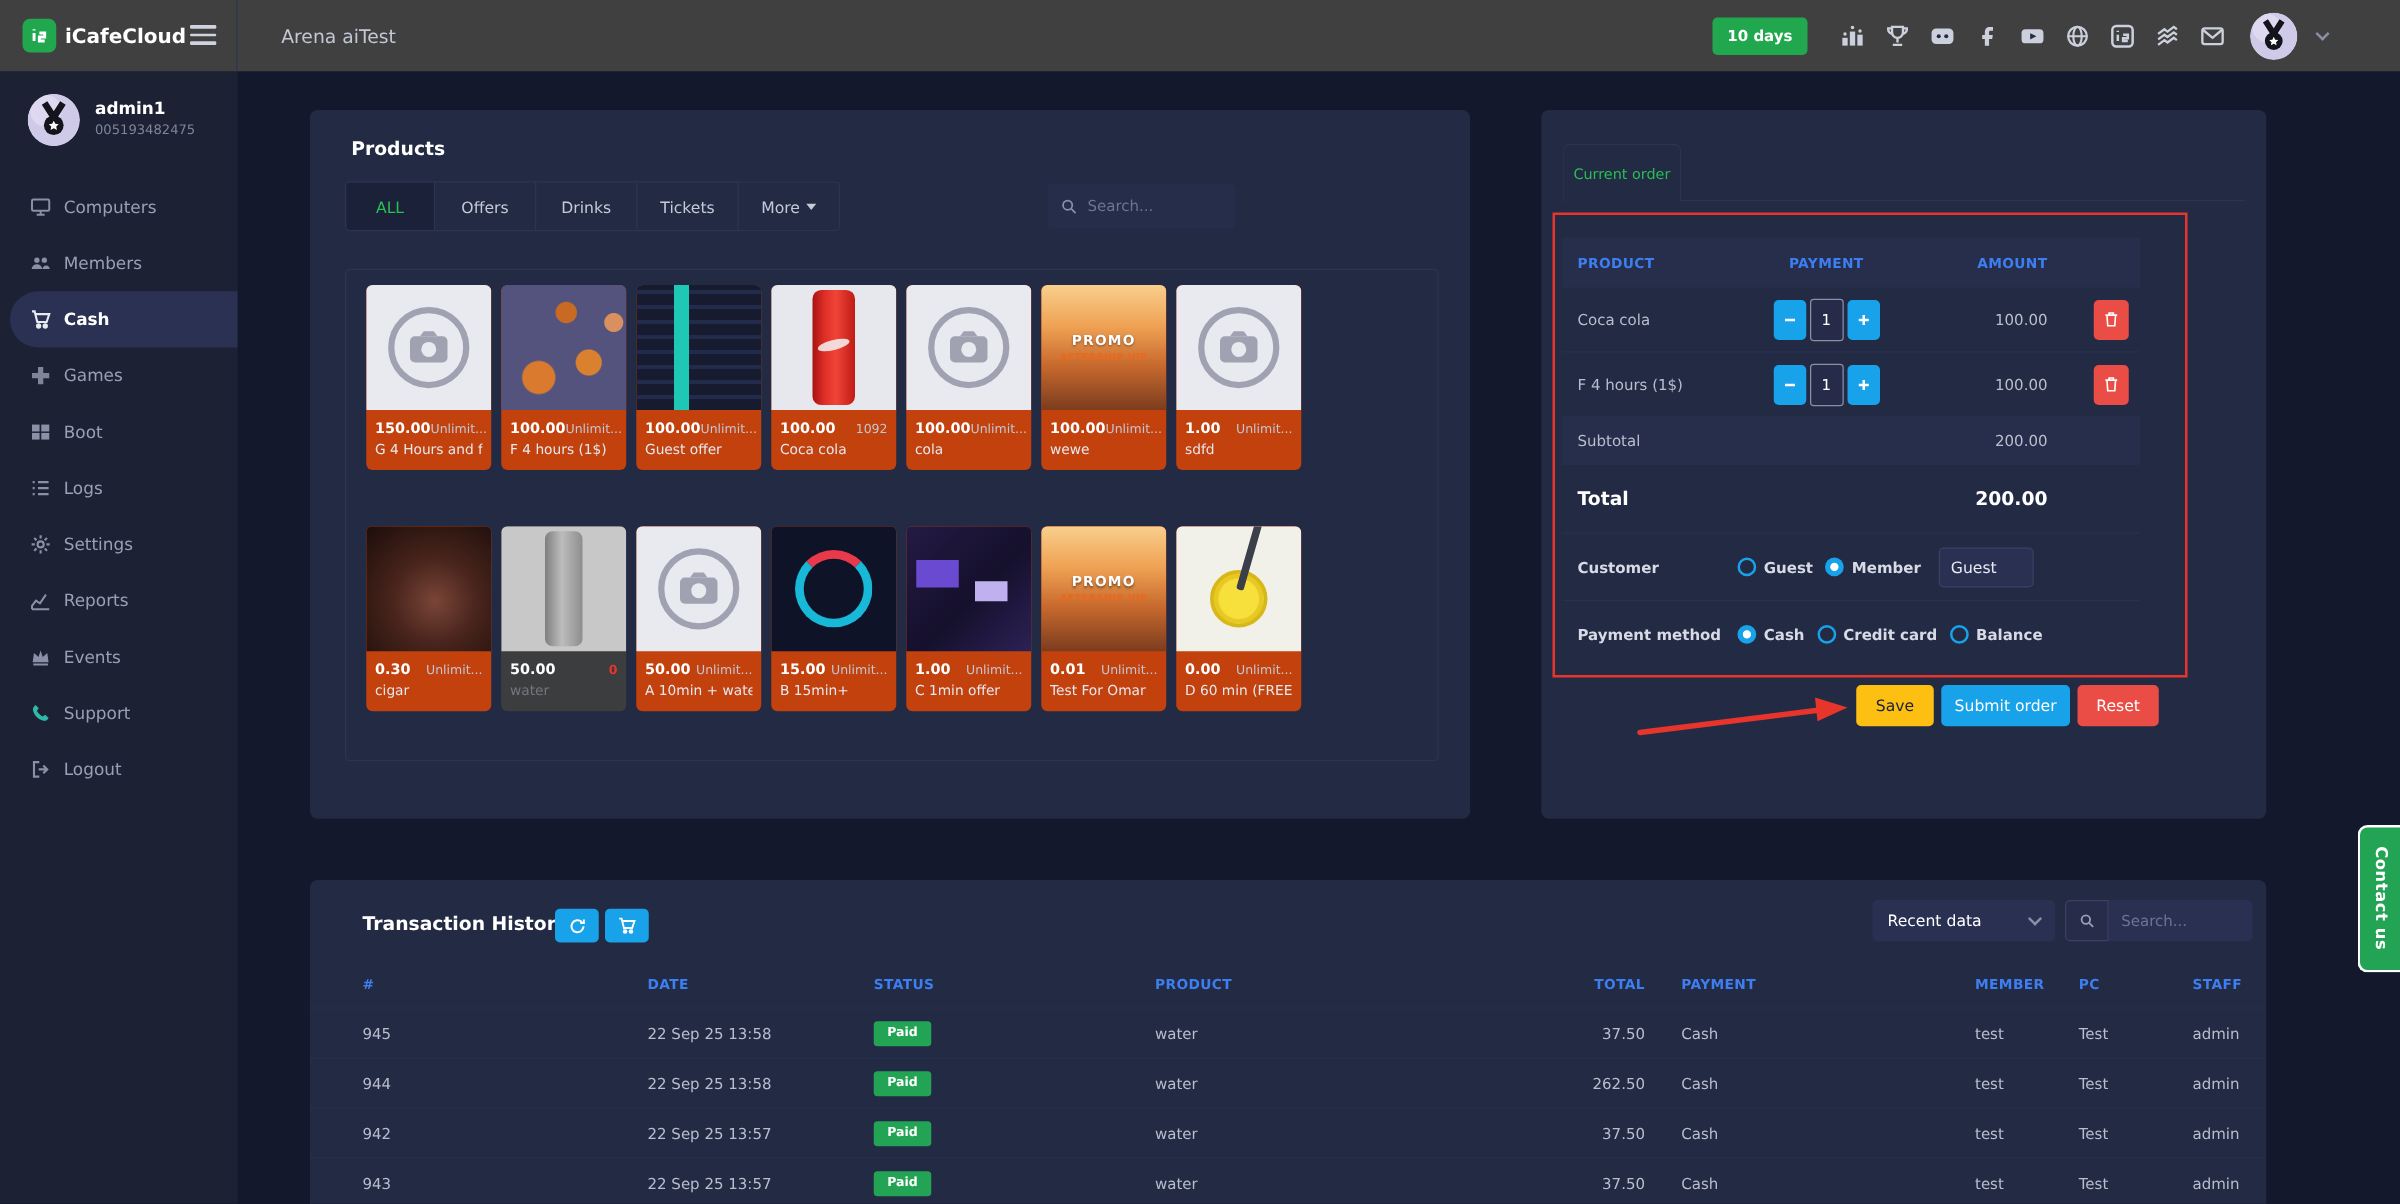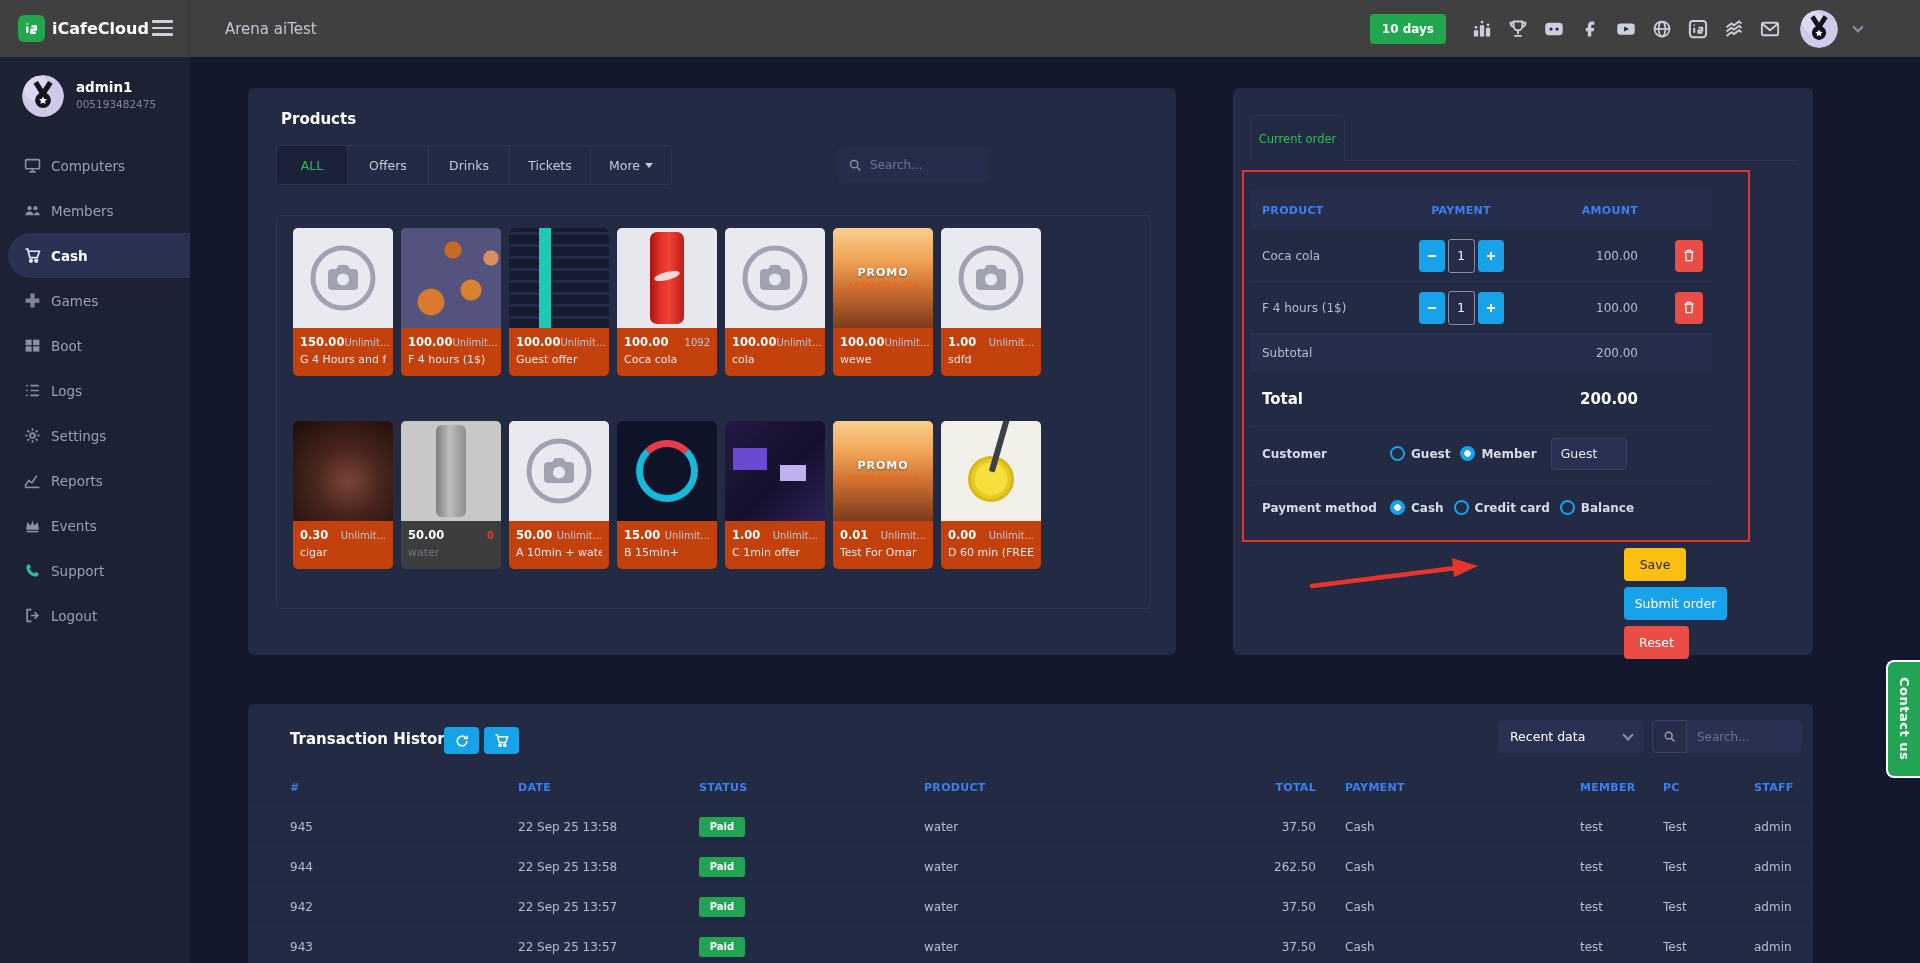--- a/index.html
+++ b/index.html
@@ -111,21 +111,21 @@
   .del { display:flex; justify-content:center; }
   .del-btn { width:28px; height:32px; background:#ea4d45; border-radius:4px; border:none; display:flex; align-items:center; justify-content:center; cursor:pointer; }
   .o-sub { height:38px; background:#272e4c; font-size:12px; color:#b9bdcc; }
   .o-total { height:54px; font-size:15px; font-weight:bold; color:#fff; }
   .o-frow { display:flex; align-items:center; height:54px; border-top:1px solid #2a3150; font-size:12px; }
   .o-label { width:140px; padding-left:12px; font-weight:bold; color:#d8dbe6; flex:none; }
   .radio { width:15px; height:15px; border:2px solid #17a2ea; border-radius:50%; flex:none; cursor:pointer; }
   .radio.checked { border:none; background:radial-gradient(circle,#fff 0 28%,#17a2ea 34%); }
   .radio-label { margin:0 10px 0 6px; font-weight:bold; color:#d8dbe6; }
   .cust-input { width:76px; height:32px; background:#2a3052; border:1px solid #3a4166; border-radius:4px; color:#e8eaf2; padding:0 9px; font-size:12.5px; margin-left:4px; }
-  .o-buttons { position:absolute; top:460px; right:86px; display:flex; gap:6px;flex-direction:column; }
+  .o-buttons { position:absolute; top:460px; right:86px; display:flex; gap:6px; }
   .btn { height:33px; border:none; border-radius:4px; font-size:12.5px; display:flex; align-items:center; justify-content:center; cursor:pointer; }
   .btn-save { width:62px; background:#fdc012; color:#1c2136; }
   .btn-submit { width:103px; background:#17a2ea; color:#fff; }
   .btn-reset { width:65px; background:#ea4d45; color:#fff; }
   .arrow-annot { position:absolute; left:1300px; top:550px; z-index:6; pointer-events:none; }
 
   
   .tx-title { position:absolute; left:42px; top:26px; font-size:15px; font-weight:bold; color:#fff; }
   .tx-btns { position:absolute; left:196px; top:23px; display:flex; gap:5px; }
   .tx-btn { width:35px; height:27px; background:#17a2ea; border:none; border-radius:4px; display:flex; align-items:center; justify-content:center; cursor:pointer; }

